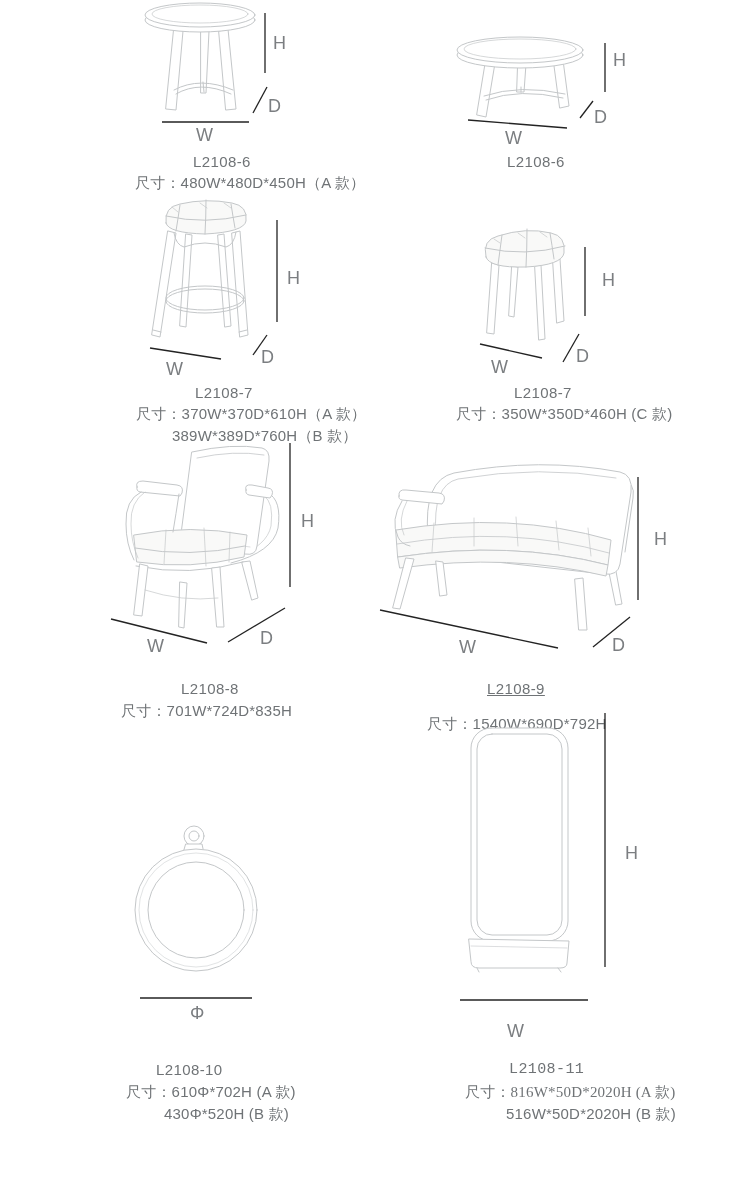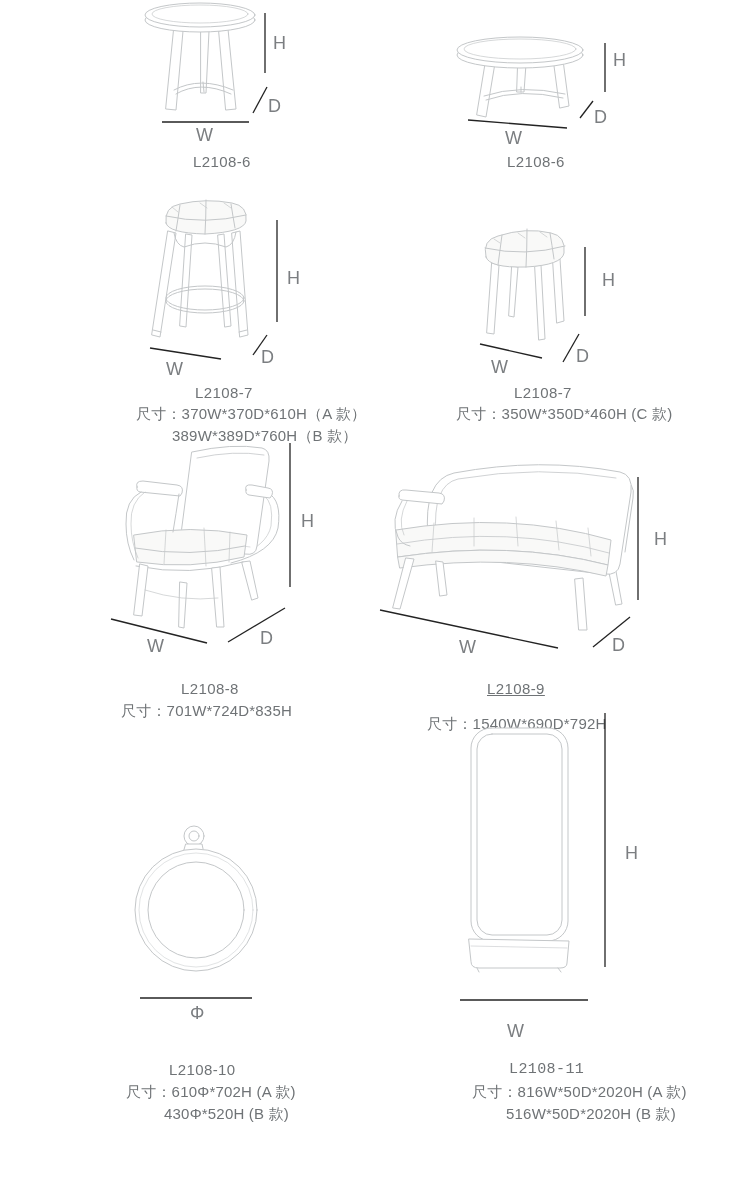--- a/index.html
+++ b/index.html
@@ -47,20 +47,21 @@
         <ellipse cx="70" cy="14" rx="48" ry="9" opacity="0.7"></ellipse>
       </g>
       <path class="dim" d="M135 13 L135 73"></path>
       <path class="dim" d="M123 113 L137 87"></path>
       <path class="dim" d="M32 122 L119 122"></path>
     </svg>
     <span class="dimlab" style="left:143px; top:34px;">H</span>
     <span class="dimlab" style="left:138px; top:97px;">D</span>
     <span class="dimlab" style="left:66px;  top:126px;">W</span>
     <span class="code" style="left:63px; top:154px;">L2108-6</span>
+    <span class="size" style="left:5px;  top:175px;">尺寸：480W*480D*450H（A 款）</span>
   </div>
 
   <div class="cell" style="left:420px; top:0; width:230px; height:200px;">
     <svg class="sketch" width="230" height="145" viewBox="0 0 230 145">
       <g class="sk">
         <path class="skf" d="M66 60 L75 63 L66 117 L57 115 Z"></path>
         <path class="skf" d="M134 63 L143 60 L149 106 L140 108 Z"></path>
         <path class="skf" d="M98 64 L106 64 L104 92 L97 92 Z"></path>
         <path d="M64 96 Q100 84 145 94"></path>
         <path d="M66 100 Q100 88 143 98"></path>
@@ -205,37 +206,37 @@
         <circle class="skf" cx="84" cy="36" r="10"></circle>
         <circle cx="84" cy="36" r="5"></circle>
         <path class="skf" d="M76 44 L92 44 L95 58 L72 58 Z"></path>
         <circle class="skf" cx="86" cy="110" r="61"></circle>
         <circle cx="86" cy="110" r="57" opacity="0.5"></circle>
         <circle cx="86" cy="110" r="48"></circle>
       </g>
       <path class="dim" d="M30 198 L142 198"></path>
     </svg>
     <span class="dimlab" style="left:80px; top:204px;">Φ</span>
-    <span class="code" style="left:59px; top:262px;">L2108-10</span>
+    <span class="code" style="left:46px; top:262px;">L2108-10</span>
     <span class="size" style="left:16px; top:284px;">尺寸：610Φ*702H (A 款)</span>
     <span class="size" style="left:54px; top:306px;">430Φ*520H (B 款)</span>
   </div>
 
   <div class="cell" style="left:420px; top:700px; width:230px; height:440px;">
     <svg class="sketch" width="230" height="310" viewBox="0 0 230 310">
       <g class="sk">
         <rect class="skf" x="51" y="28" width="97" height="213" rx="20"></rect>
         <rect x="57" y="34" width="85" height="201" rx="15"></rect>
         <path class="skf" d="M49 239 L149 241 L147 263 Q147 268 140 268 L59 268 Q51 268 51 262 Z"></path>
         <path d="M51 246 L147 248" opacity="0.6"></path>
         <path d="M57 268 L59 272 M138 268 L141 272"></path>
       </g>
       <path class="dim" d="M185 13 L185 267"></path>
       <path class="dim" d="M40 300 L168 300"></path>
     </svg>
     <span class="dimlab" style="left:205px; top:144px;">H</span>
     <span class="dimlab" style="left:87px;  top:322px;">W</span>
     <span class="code" style="left:89px; top:362px;font-family:Liberation Mono, monospace;">L2108-11</span>
-    <span class="size" style="left:52px; top:384px;">尺寸：816W*50D*2020H (A 款)</span>
+    <span class="size" style="left:45px; top:384px;font-family:Liberation Serif, serif;">尺寸：816W*50D*2020H (A 款)</span>
     <span class="size" style="left:86px; top:406px;">516W*50D*2020H (B 款)</span>
   </div>
 
 </div>
 
 </body></html>

